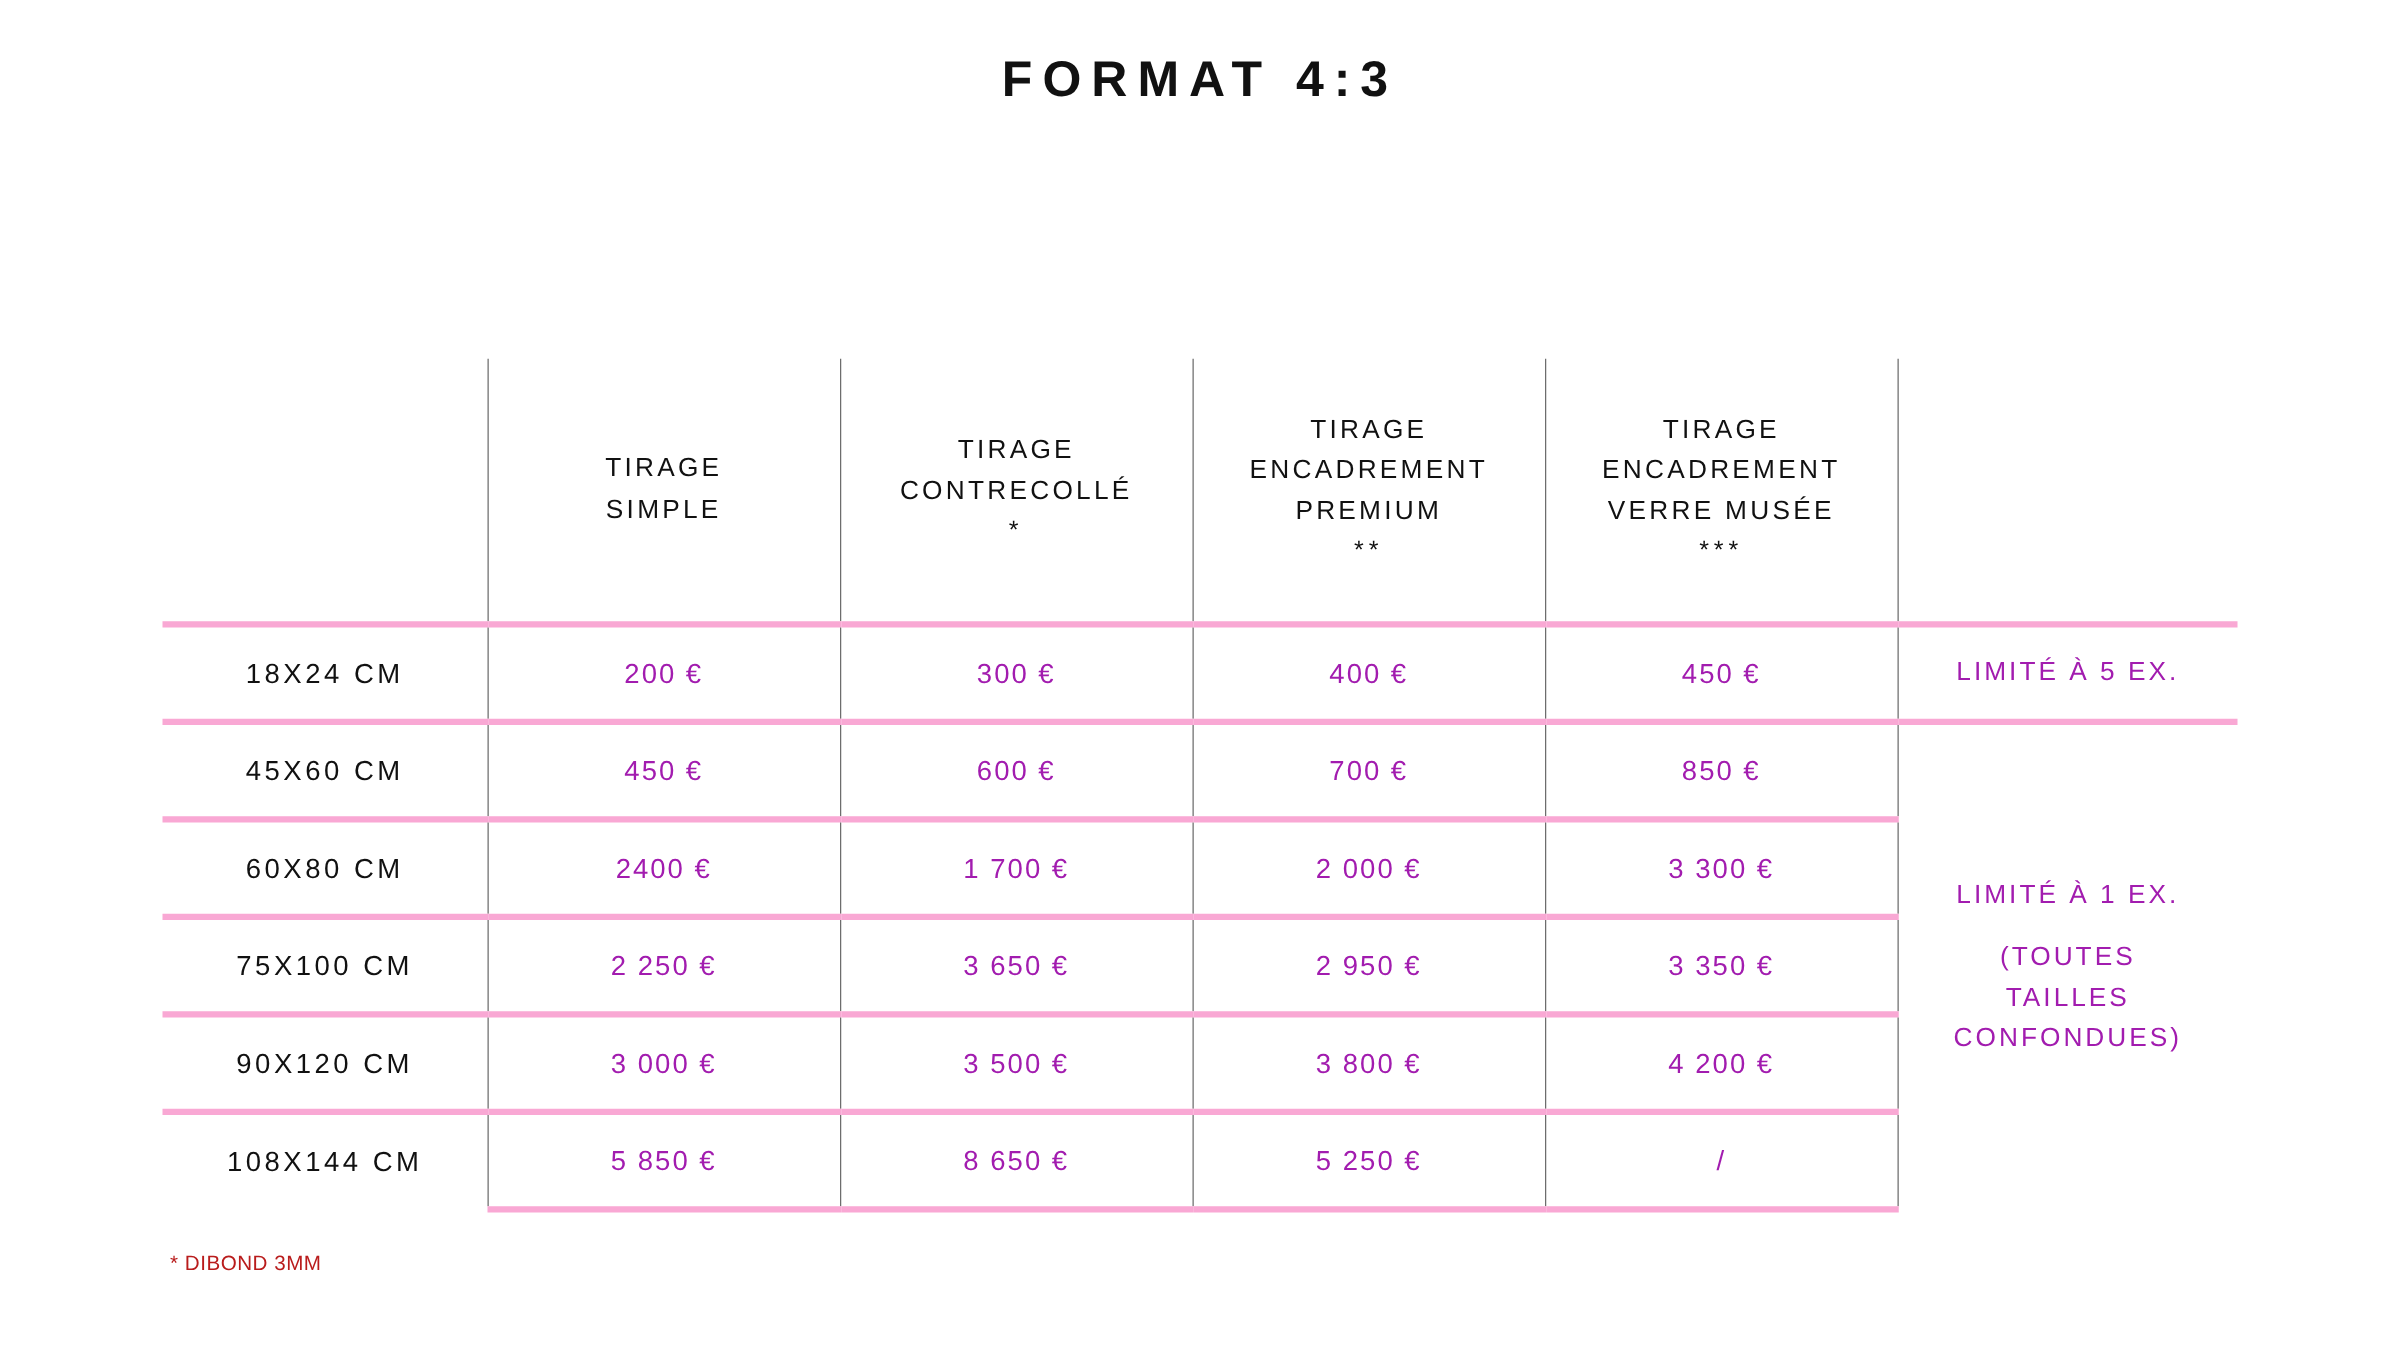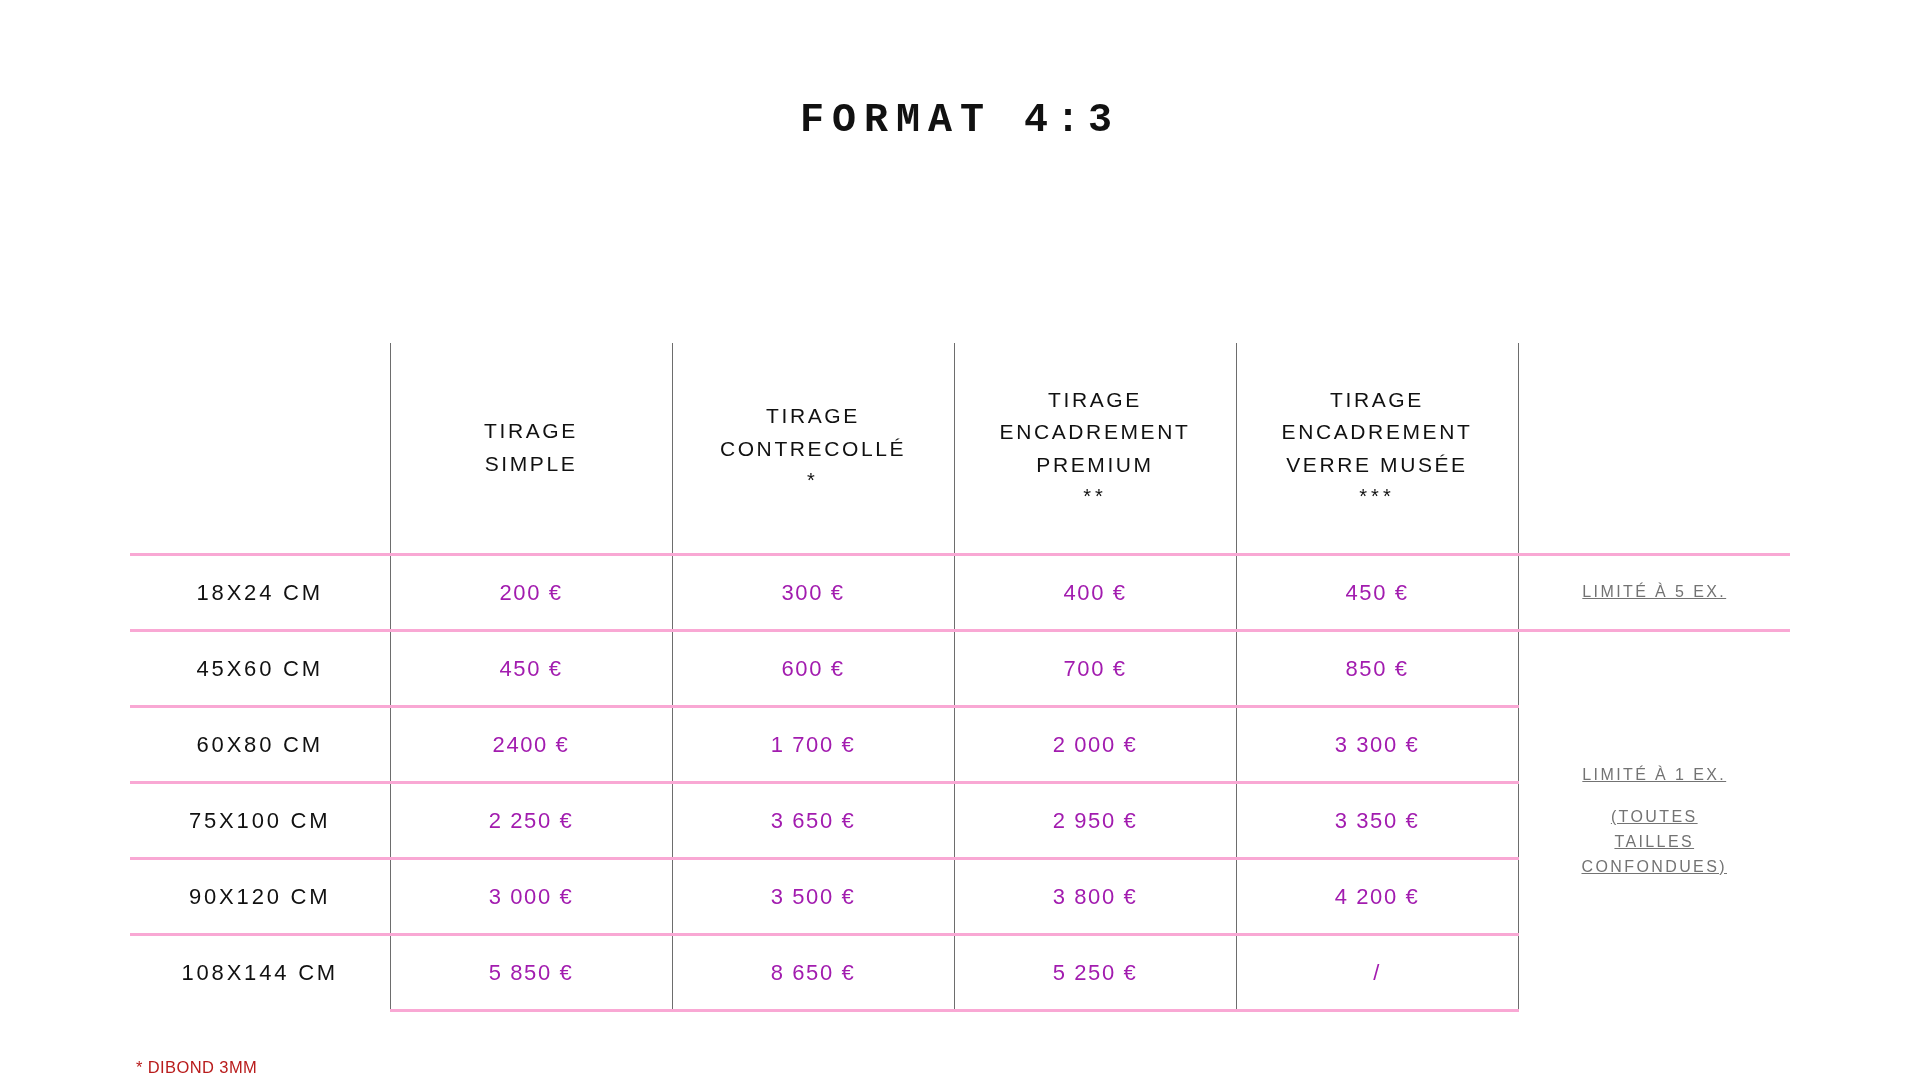--- a/index.html
+++ b/index.html
@@ -21,23 +21,22 @@
     width: 1920px;
     height: 1080px;
     box-sizing: border-box;
   }
 
   .title {
     text-align: center;
     font-size: 40px;
     font-weight: bold;
     letter-spacing: 8px;
-    margin-top: 98px;
+    margin-top: 42px;
     color: #111111;
-    font-family: Liberation Mono, monospace;
   }
 
   .table-wrap {
     position: absolute;
     left: 130px;
     top: 245px;
     width: 1660px;
   }
 
   table.price {
@@ -73,42 +72,41 @@
     letter-spacing: 4px;
     font-size: 20px;
   }
   .hdr-blank { height: 210px; }
 
   
   .vl { border-left: 1px solid #6d6d6d; }
   .vr { border-right: 1px solid #6d6d6d; }
 
   
-  .hrow td { border-top: 3px solid #f9a8d4; }
+  .hrow td { border-top: 5px solid #f9a8d4; }
 
   .size-cell {
     font-size: 22px;
     font-weight: bold;
     letter-spacing: 2.8px;
     height: 73px;
     color: #111111;
   }
   .price-cell {
     font-size: 22px;
     letter-spacing: 1.6px;
     color: #a21caf;
     height: 73px;
   }
   .note-cell {
-    font-size: 16px;
+    font-size: 21px;
     letter-spacing: 2.4px;
     line-height: 1.55;
-    color: #737373;
+    color: #a21caf;
     padding: 0 6px;
-    text-decoration: underline;
   }
   .note-cell .gap {
     display: block;
     height: 18px;
   }
 
   .footnotes {
     position: absolute;
     left: 136px;
     top: 955px;

